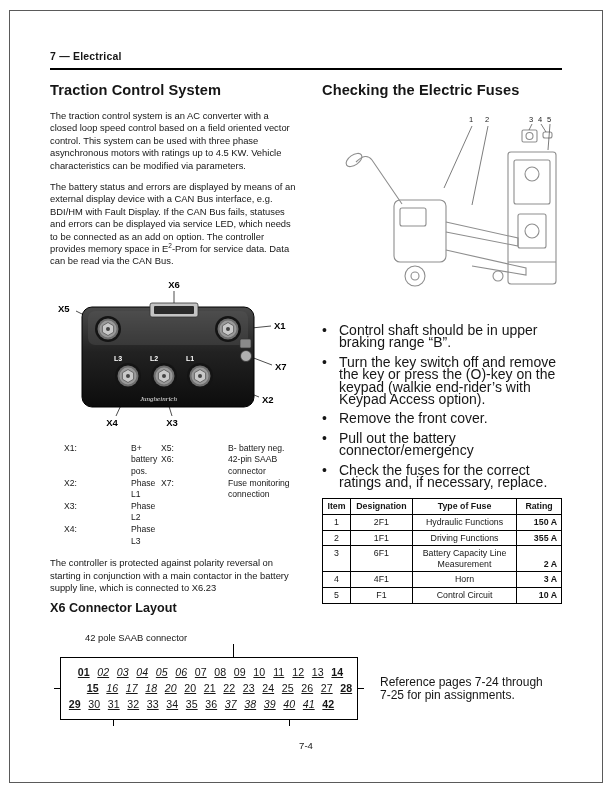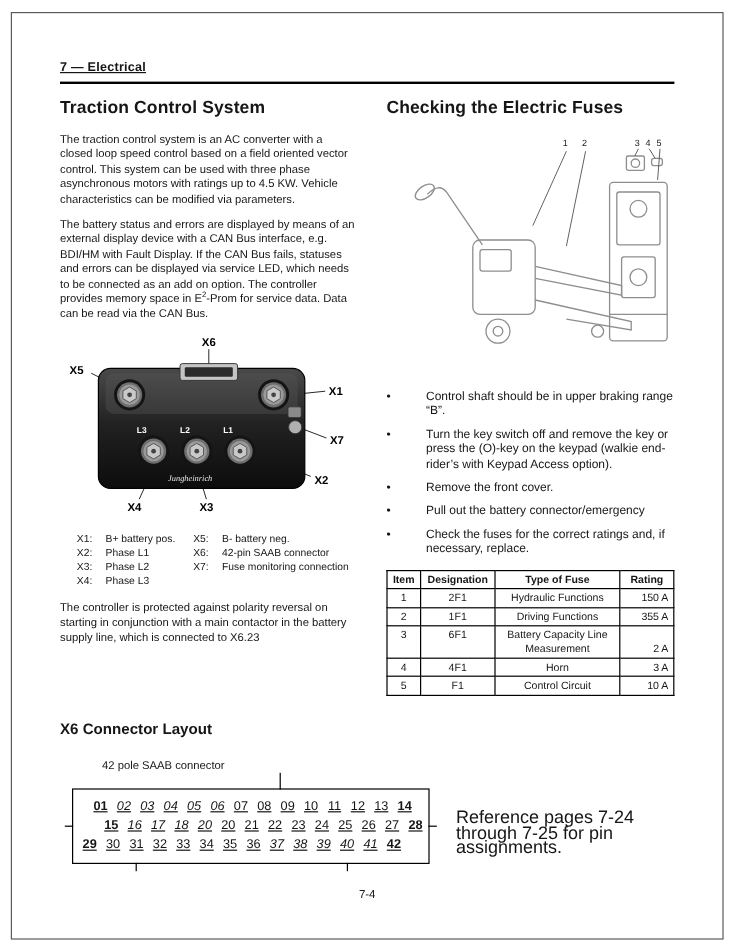--- a/index.html
+++ b/index.html
@@ -6,74 +6,74 @@
   html,body { width:612px; height:792px; }
   body {
     position:relative; background:#ffffff; overflow:hidden;
     font-family:"Liberation Sans", sans-serif; color:#161616;
   }
   .frame { position:absolute; left:9px; top:10px; right:9px; bottom:9px;
     border:1px solid #5a5a5a; pointer-events:none; }
 
   .header { position:absolute; left:50px; right:50px; top:50px;
     font-weight:bold; font-size:10.5px; letter-spacing:.2px;
-    padding-bottom:6px; border-bottom:2px solid #000;text-decoration:underline; }
+    padding-bottom:6px; border-bottom:2px solid #000; }
 
   .col { position:absolute; top:82px; }
   .col.left  { left:50px;  width:248px; }
   .col.right { left:322px; width:240px; }
 
   h1.sec { font-size:14.6px; font-weight:bold; margin-bottom:12px; letter-spacing:.1px; }
   p.body { font-size:9.4px; line-height:12.4px; margin-bottom:9px; }
   sup { font-size:6.5px; vertical-align:super; line-height:0; }
 
   figure.ctrl { margin:4px 0 2px; }
   .lbl  { font-family:"Liberation Sans",sans-serif; font-size:9.5px; font-weight:bold; fill:#000; }
   .phl  { font-family:"Liberation Sans",sans-serif; font-size:7px; font-weight:bold; fill:#fff; }
   .logo { font-family:"Liberation Serif",serif; font-style:italic; font-size:7px; fill:#e8e8e8; }
   .co   { font-family:"Liberation Sans",sans-serif; font-size:7.5px; fill:#222; }
 
   .legend { display:flex; font-size:8.6px; line-height:11.6px; margin:4px 0 10px 14px; }
   .legend .colA { width:97px; flex:none; }
   .legend .colB { width:130px; flex:none; }
   .lrow { display:flex; }
   .lk { width:24px; flex:none; }
-  .lv { flex:1; }
+  .lv { flex:1;margin-left:43px; }
 
   .truckfig { margin:2px 0 4px; }
   .bullets { margin-top:12px; }
-  .bullet { display:flex; margin-bottom:7px; font-size:10px; line-height:12.4px;gap:16px; }
+  .bullet { display:flex; margin-bottom:7px; font-size:14px; line-height:12.4px; }
   .bullet .dot { width:17px; flex:none; }
   .bullet .dot::before { content:"•"; }
 
   table.fuses { border-collapse:collapse; margin-top:10px; font-size:8.8px; width:240px; }
   .fuses th, .fuses td { border:1px solid #000; padding:2px 4px; text-align:center; vertical-align:top; line-height:10.6px; }
   .fuses th { font-weight:bold; }
-  .fuses td.rating { text-align:right; vertical-align:bottom; }
+  .fuses td.rating { text-align:right; vertical-align:bottom;font-weight:bold; }
 
   .x6 { position:absolute; left:50px; top:601px; width:512px; height:135px; }
   .x6 h2 { font-size:12.6px; font-weight:bold; }
   .x6 .subtitle { position:absolute; left:35px; top:31px; font-size:9.4px; }
   .pinbox { position:absolute; left:10px; top:56px; width:298px;
     border:1.3px solid #000; padding:6px 0 7px; background:#fff; }
   .pinrow { display:flex; font-size:10.6px; line-height:16px; white-space:nowrap; }
   .pinrow .pin { width:19.5px; text-align:center; flex:none;text-decoration:underline; }
   .pinrow.r1 { padding-left:13px; }
   .pinrow.r2 { padding-left:22px; }
   .pinrow.r3 { padding-left:4px; }
   .pin.b { font-weight:bold; }
   .pin.i { font-style:italic; }
   .tick { position:absolute; background:#000; }
   .tick.t1 { left:172px; top:-14px; width:1px; height:14px; }
   .tick.t2 { left:52px;  bottom:-7px; width:1px; height:7px; }
   .tick.t3 { left:228px; bottom:-7px; width:1px; height:7px; }
   .tick.t4 { left:-7px;  top:30px; width:7px; height:1px; }
   .tick.t5 { right:-7px; top:30px; width:7px; height:1px; }
   .x6 .ref { position:absolute; left:330px; top:75px; width:170px;
-    font-size:15px; line-height:12.6px; }
+    font-size:12px; line-height:12.6px; }
 
   .footer { position:absolute; left:0; right:0; top:740px; text-align:center; font-size:9.6px; }
 </style>
 </head>
 <body>
 
 <div class="frame"></div>
 
 <header class="header">
   <span>7 — Electrical</span>

